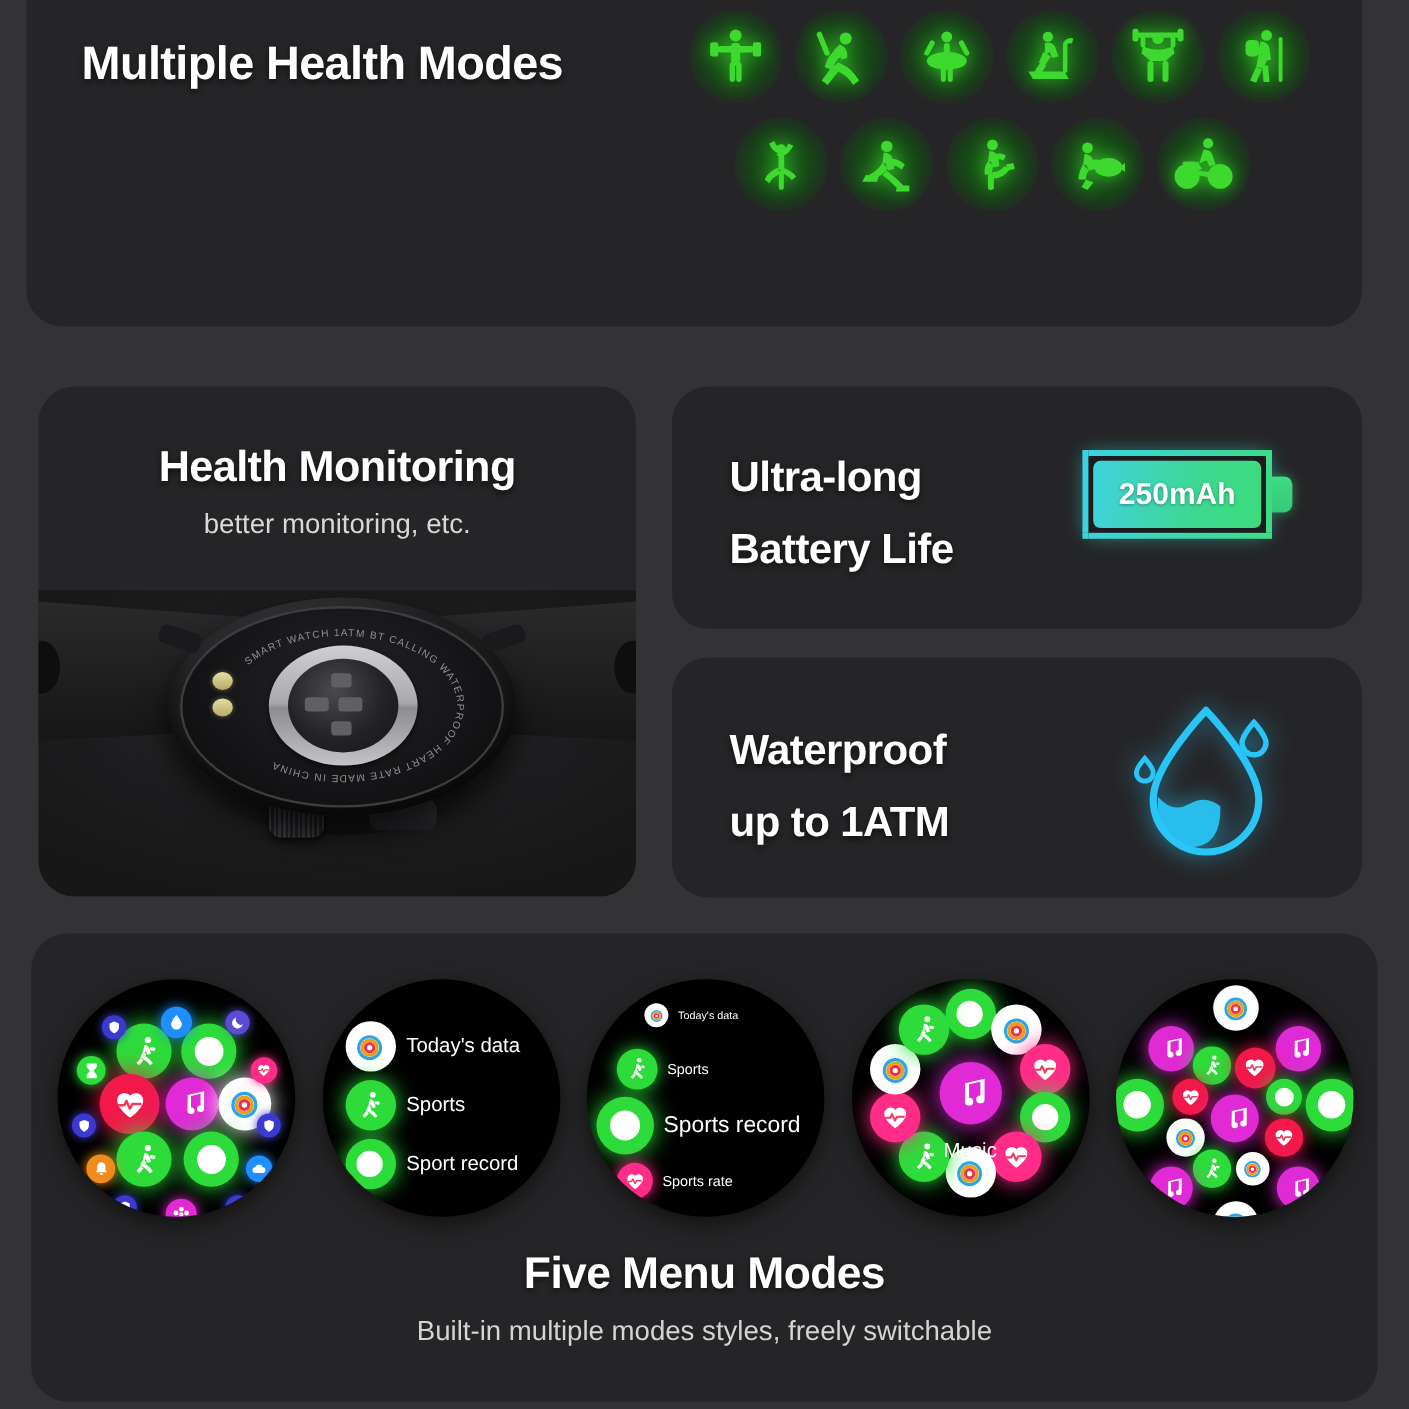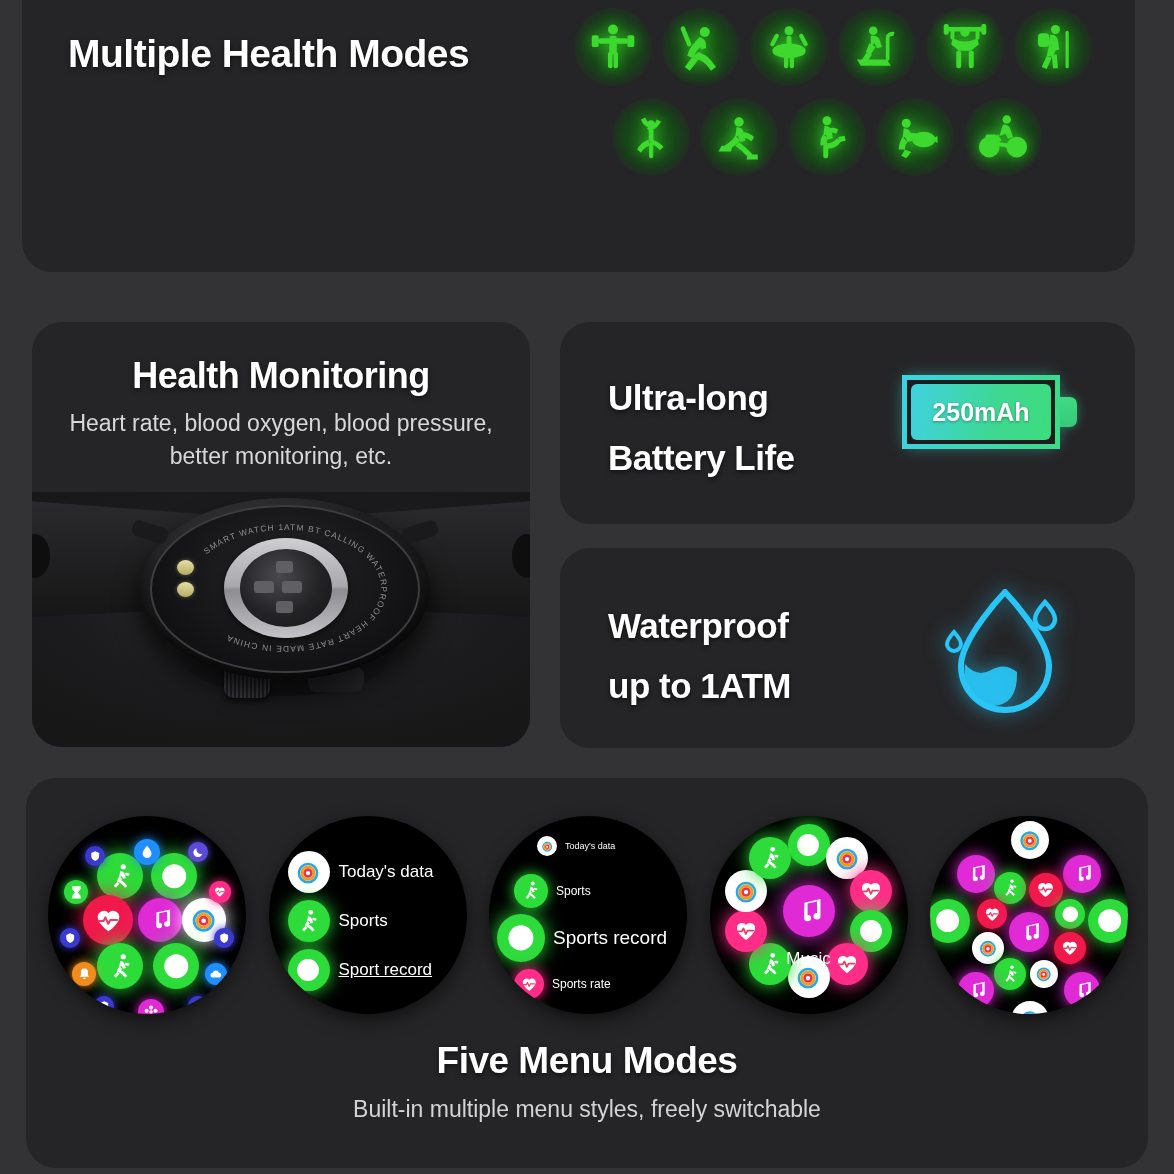--- a/index.html
+++ b/index.html
@@ -56,21 +56,21 @@
   }
   .sport-icon svg { width: 50px; height: 50px; display:block;
     filter: drop-shadow(0 0 7px rgba(61,217,46,.75)); }
   .sport-icon svg * { fill: #3dd92e; }
 
   
   #panel-health {
     left: 32px; top: 322px; width: 498px; height: 425px;
     overflow: hidden;
   }
-  #health-title { text-align: center; margin-top: 33px; font-size: 36px; }
+  #health-title { text-align: center; margin-top: 46px; font-size: 36px; }
   #health-sub {
     text-align: center; color: #d8d8d8; font-size: 23px;
     line-height: 1.42; margin-top: 10px;
   }
 
   
   #watch-photo {
     position: absolute; left: 0; top: 170px; width: 498px; height: 255px;
     background:
       radial-gradient(ellipse 70% 60% at 50% 42%, #2d2d2f 0%, #1c1c1e 60%, #171718 100%);
@@ -375,21 +375,20 @@
               <rect x="6" y="18" width="9" height="3" rx="1.5"></rect>
             </svg>
         </div>
       </div>
     </div>
   </div>
 
   <div class="panel" id="panel-health">
     <div class="h1" id="health-title">Health Monitoring</div>
     <div id="health-sub">
-      <div>Heart rate, blood oxygen, blood pressure,</div>
       <div>better monitoring, etc.</div>
     </div>
 
     <div id="watch-photo">
       <div class="strap left">
         <div class="strap-hole"></div>
       </div>
       <div class="strap right">
         <div class="strap-hole"></div>
       </div>
@@ -608,21 +607,21 @@
               <path d="M16 9.2q2.2-.6 4 .6l-1 2q-1.4-.7-2.6-.4z"></path>
             </svg>
           </div>
           <div class="face-label" style="left: 70px; top: 105px; font-size: 17px;">Sports</div>
           <div class="app" style="left: 19px; top: 133px; width: 42px; height: 42px; background: rgb(45, 220, 58); box-shadow: rgb(45, 220, 58) 0px 0px 17.64px;">
             <svg viewBox="0 0 24 24">
               <circle cx="12" cy="12" r="9.2" fill="none" stroke="#fff" stroke-width="1.8"></circle>
               <path d="M12 6.2v6.2l4 2.4" fill="none" stroke="#fff" stroke-width="1.9" stroke-linecap="round"></path>
             </svg>
           </div>
-          <div class="face-label" style="left: 70px; top: 154px; font-size: 17px; text-decoration: underline;">Sport record</div>
+          <div class="face-label" style="left: 70px; top: 154px; font-size: 17px;">Sport record</div>
         </div>
 
       <div class="face" id="face-3">
           <div class="app white" style="left: 48px; top: 20px; width: 20px; height: 20px; background: rgb(255, 255, 255);">
             <svg viewBox="0 0 24 24">
               <circle cx="12" cy="13" r="8.4" fill="none" stroke="#2aa6e8" stroke-width="2.4"></circle>
               <circle cx="12" cy="13" r="5.8" fill="none" stroke="#f39c12" stroke-width="2.4"></circle>
               <circle cx="12" cy="13" r="3.2" fill="none" stroke="#e8334a" stroke-width="2.4"></circle>
               <circle cx="12" cy="6" r="2.4" fill="#e8334a"></circle>
             </svg>
@@ -855,16 +854,16 @@
               <circle cx="12" cy="13" r="8.4" fill="none" stroke="#2aa6e8" stroke-width="2.4"></circle>
               <circle cx="12" cy="13" r="5.8" fill="none" stroke="#f39c12" stroke-width="2.4"></circle>
               <circle cx="12" cy="13" r="3.2" fill="none" stroke="#e8334a" stroke-width="2.4"></circle>
               <circle cx="12" cy="6" r="2.4" fill="#e8334a"></circle>
             </svg>
           </div>
         </div>
     </div>
 
     <div class="h1" id="menus-title">Five Menu Modes</div>
-    <div id="menus-sub">Built-in multiple menu styles, freely switchable</div>
+    <div id="menus-sub">Built-in multiple modes styles, freely switchable</div>
   </div>
 
 </div>
 
 </body></html>

